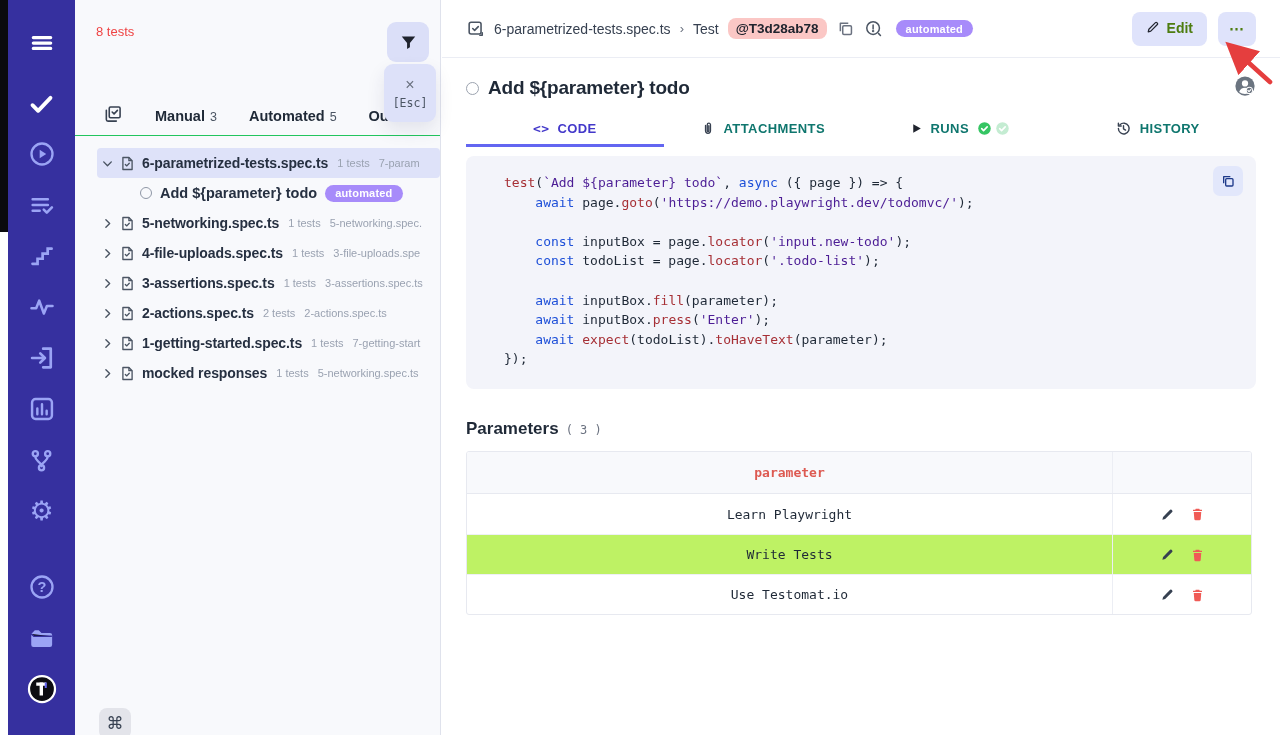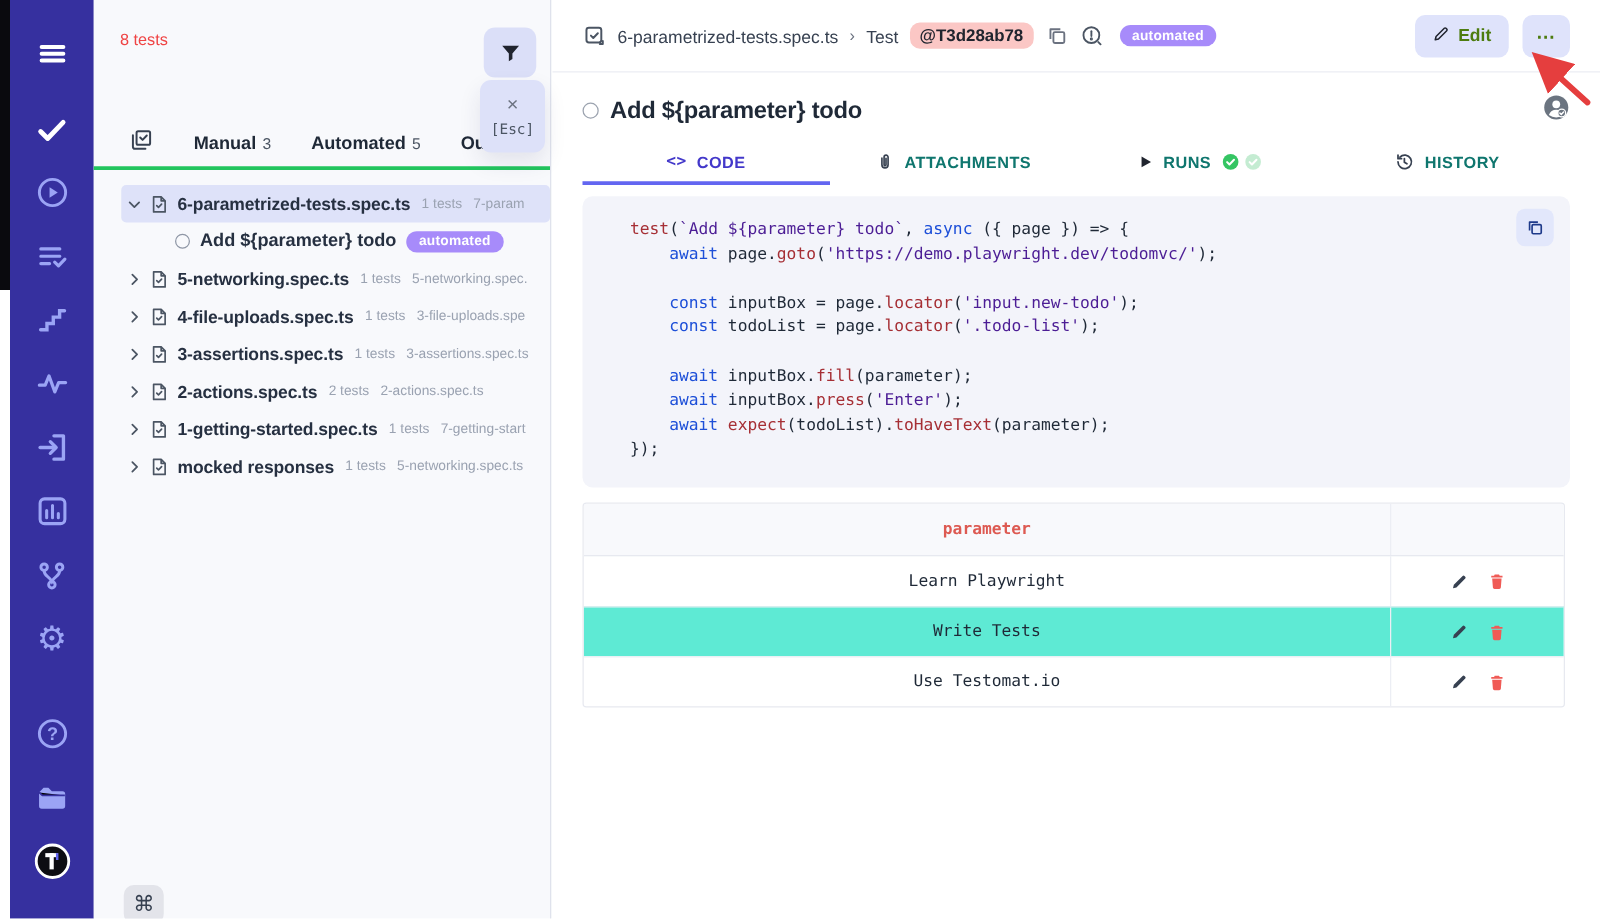--- a/index.html
+++ b/index.html
@@ -27,21 +27,21 @@
   .panel-title{font-size:26px;font-weight:700;color:#101826;letter-spacing:-.3px}
   .panel-count{font-size:13px;color:#ef4444}
   .filter-btn{position:absolute;right:11px;top:22px;width:42px;height:40px;border-radius:9px;
               background:#dbdff8;display:flex;align-items:center;justify-content:center;cursor:pointer}
   .esc-popup{position:absolute;right:4px;top:64px;width:52px;height:58px;border-radius:9px;
              background:#dde1f9;box-shadow:0 8px 18px rgba(40,40,90,.10);display:flex;
              flex-direction:column;align-items:center;justify-content:center;gap:3px;z-index:5}
   .esc-x{font-size:16px;color:#6b7280;line-height:1;cursor:pointer}
   .esc-label{font-size:11.5px;color:#4b5563;font-family:"DejaVu Sans Mono",monospace}
   .panel-tabs{position:absolute;left:0;right:0;top:96px;height:40px;display:flex;align-items:center;
-              padding-left:28px;gap:32px;border-bottom:3px solid #22c55e}
+              padding-left:28px;gap:32px;border-bottom:1px solid #22c55e}
   .ptab{display:flex;align-items:baseline;gap:5px;cursor:pointer}
   .ptab-label{font-size:14.5px;font-weight:700;color:#1f2937}
   .ptab-count{font-size:12.5px;color:#4b5563}
   .ptab-icon{align-self:center}
 
   .tree{position:absolute;left:0;right:0;top:148px}
   .tree-row{display:flex;align-items:center;height:30px;margin-left:22px;padding-left:0;
             border-radius:6px;cursor:pointer;overflow:hidden;white-space:nowrap}
   .tree-row.sel{background:#dee2f9;border-radius:4px;margin-right:0}
   .chevron{width:20px;display:flex;justify-content:center;flex:0 0 auto}
@@ -98,21 +98,21 @@
   .params-count{font-family:"DejaVu Sans Mono",monospace;font-size:12px;color:#6b7280}
   .params-table{margin:12px 24px 0;width:786px;border:1px solid #e7e9f0;border-radius:3px;overflow:hidden}
   .p-row{display:flex;height:40px}
   .p-row + .p-row{border-top:1px solid #eef0f5}
   .p-header{height:42px;background:#f8f9fc;border-bottom:1px solid #e7e9f0}
   .p-cell-main{width:646px;display:flex;align-items:center;justify-content:center;
                font-family:"DejaVu Sans Mono",monospace;font-size:13px;color:#1f2937;
                border-right:1px solid #eceef4}
   .p-header .p-cell-main{font-weight:700;color:#dd5a52}
   .p-cell-actions{flex:1;display:flex;align-items:center;justify-content:center;gap:15px}
-  .p-row.alt{background:#5eead4}
+  .p-row.alt{background:#bef264}
   .row-icon{cursor:pointer;display:flex}
 
   .arrow-overlay{position:absolute;left:1212px;top:38px;pointer-events:none;z-index:9}
 </style>
 </head>
 <body>
 
 <div class="app">
   <div class="black-strip"></div>
 
@@ -479,20 +479,24 @@
           <div class="code-line">});</div>
         </div>
       <button class="copy-btn">
         <svg width="16" height="16" viewBox="0 0 24 24" fill="none" stroke="#1e3a8a" stroke-width="2" stroke-linejoin="round">
             <rect x="8.5" y="8.5" width="11" height="11" rx="1.5"></rect>
             <path d="M15.5 5.5h-10v10"></path>
           </svg>
       </button>
     </div>
 
+    <div class="params-head">
+      <span class="params-title">Parameters</span>
+      <span class="params-count">( 3 )</span>
+    </div>
 
     <div class="params-table">
       <div class="p-row p-header">
         <div class="p-cell-main">parameter</div>
         <div class="p-cell-actions"></div>
       </div>
       <div id="param-rows">
           <div class="p-row">
             <div class="p-cell-main">Learn Playwright</div>
             <div class="p-cell-actions">

